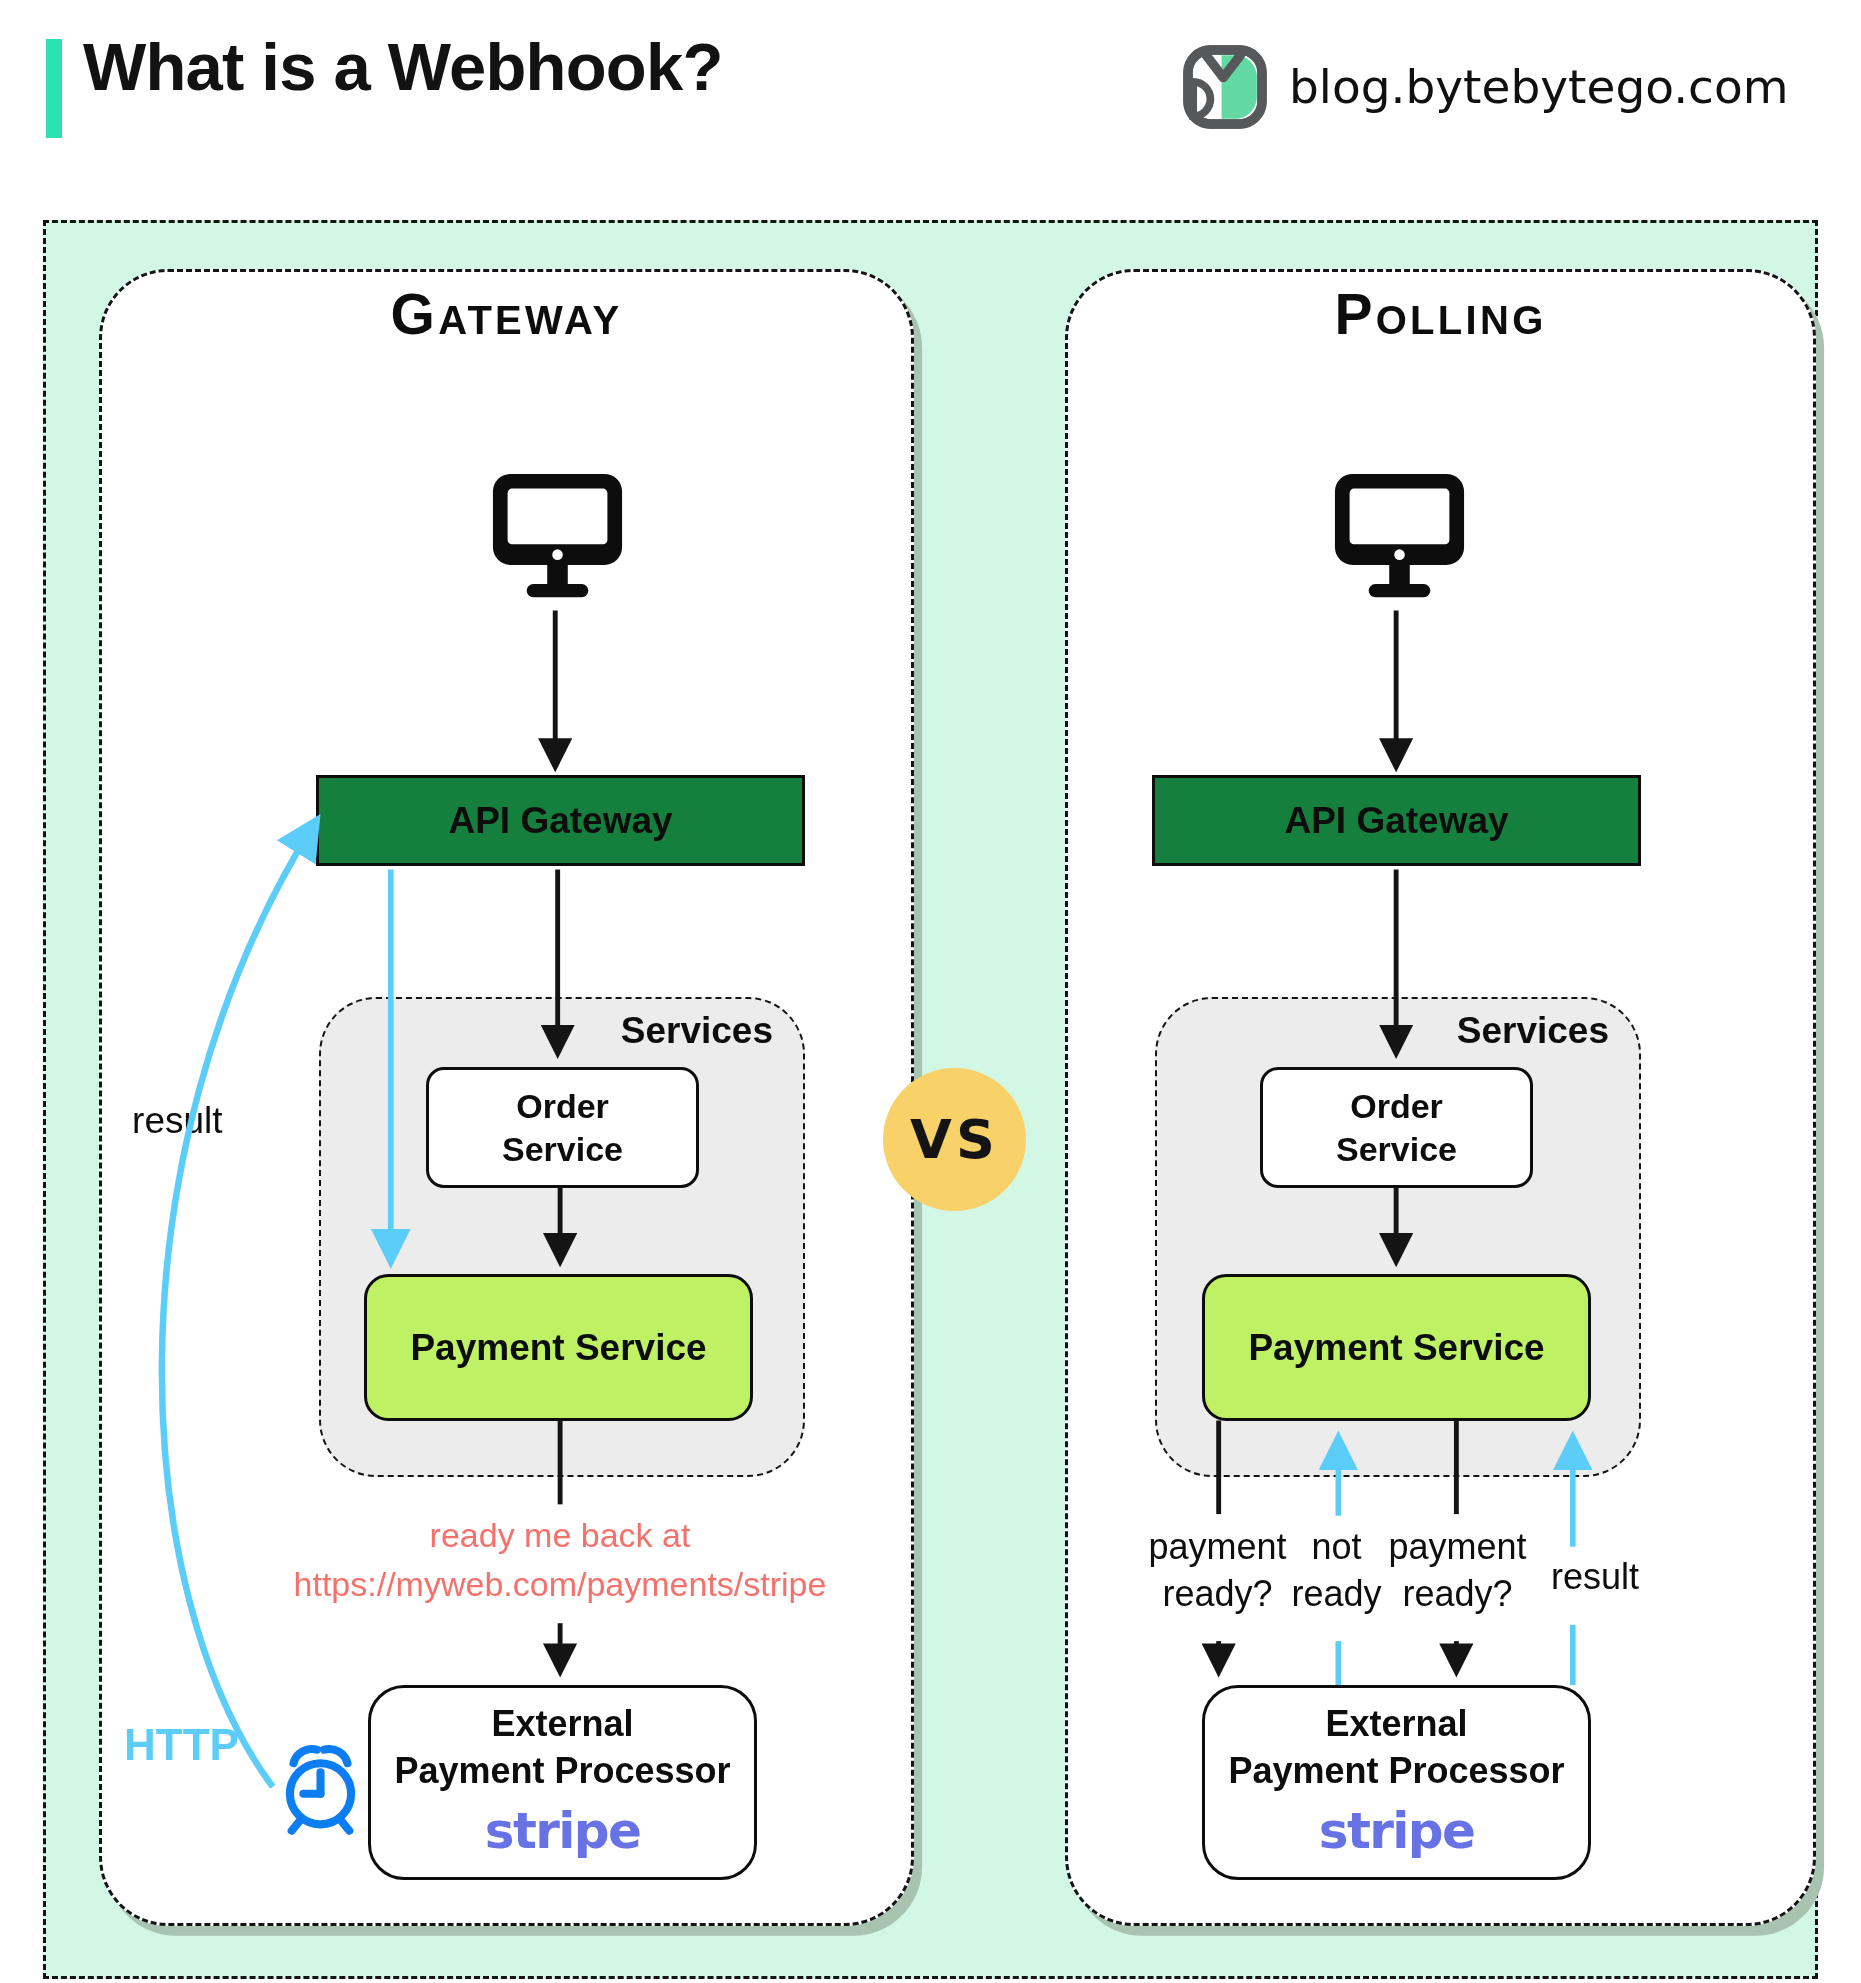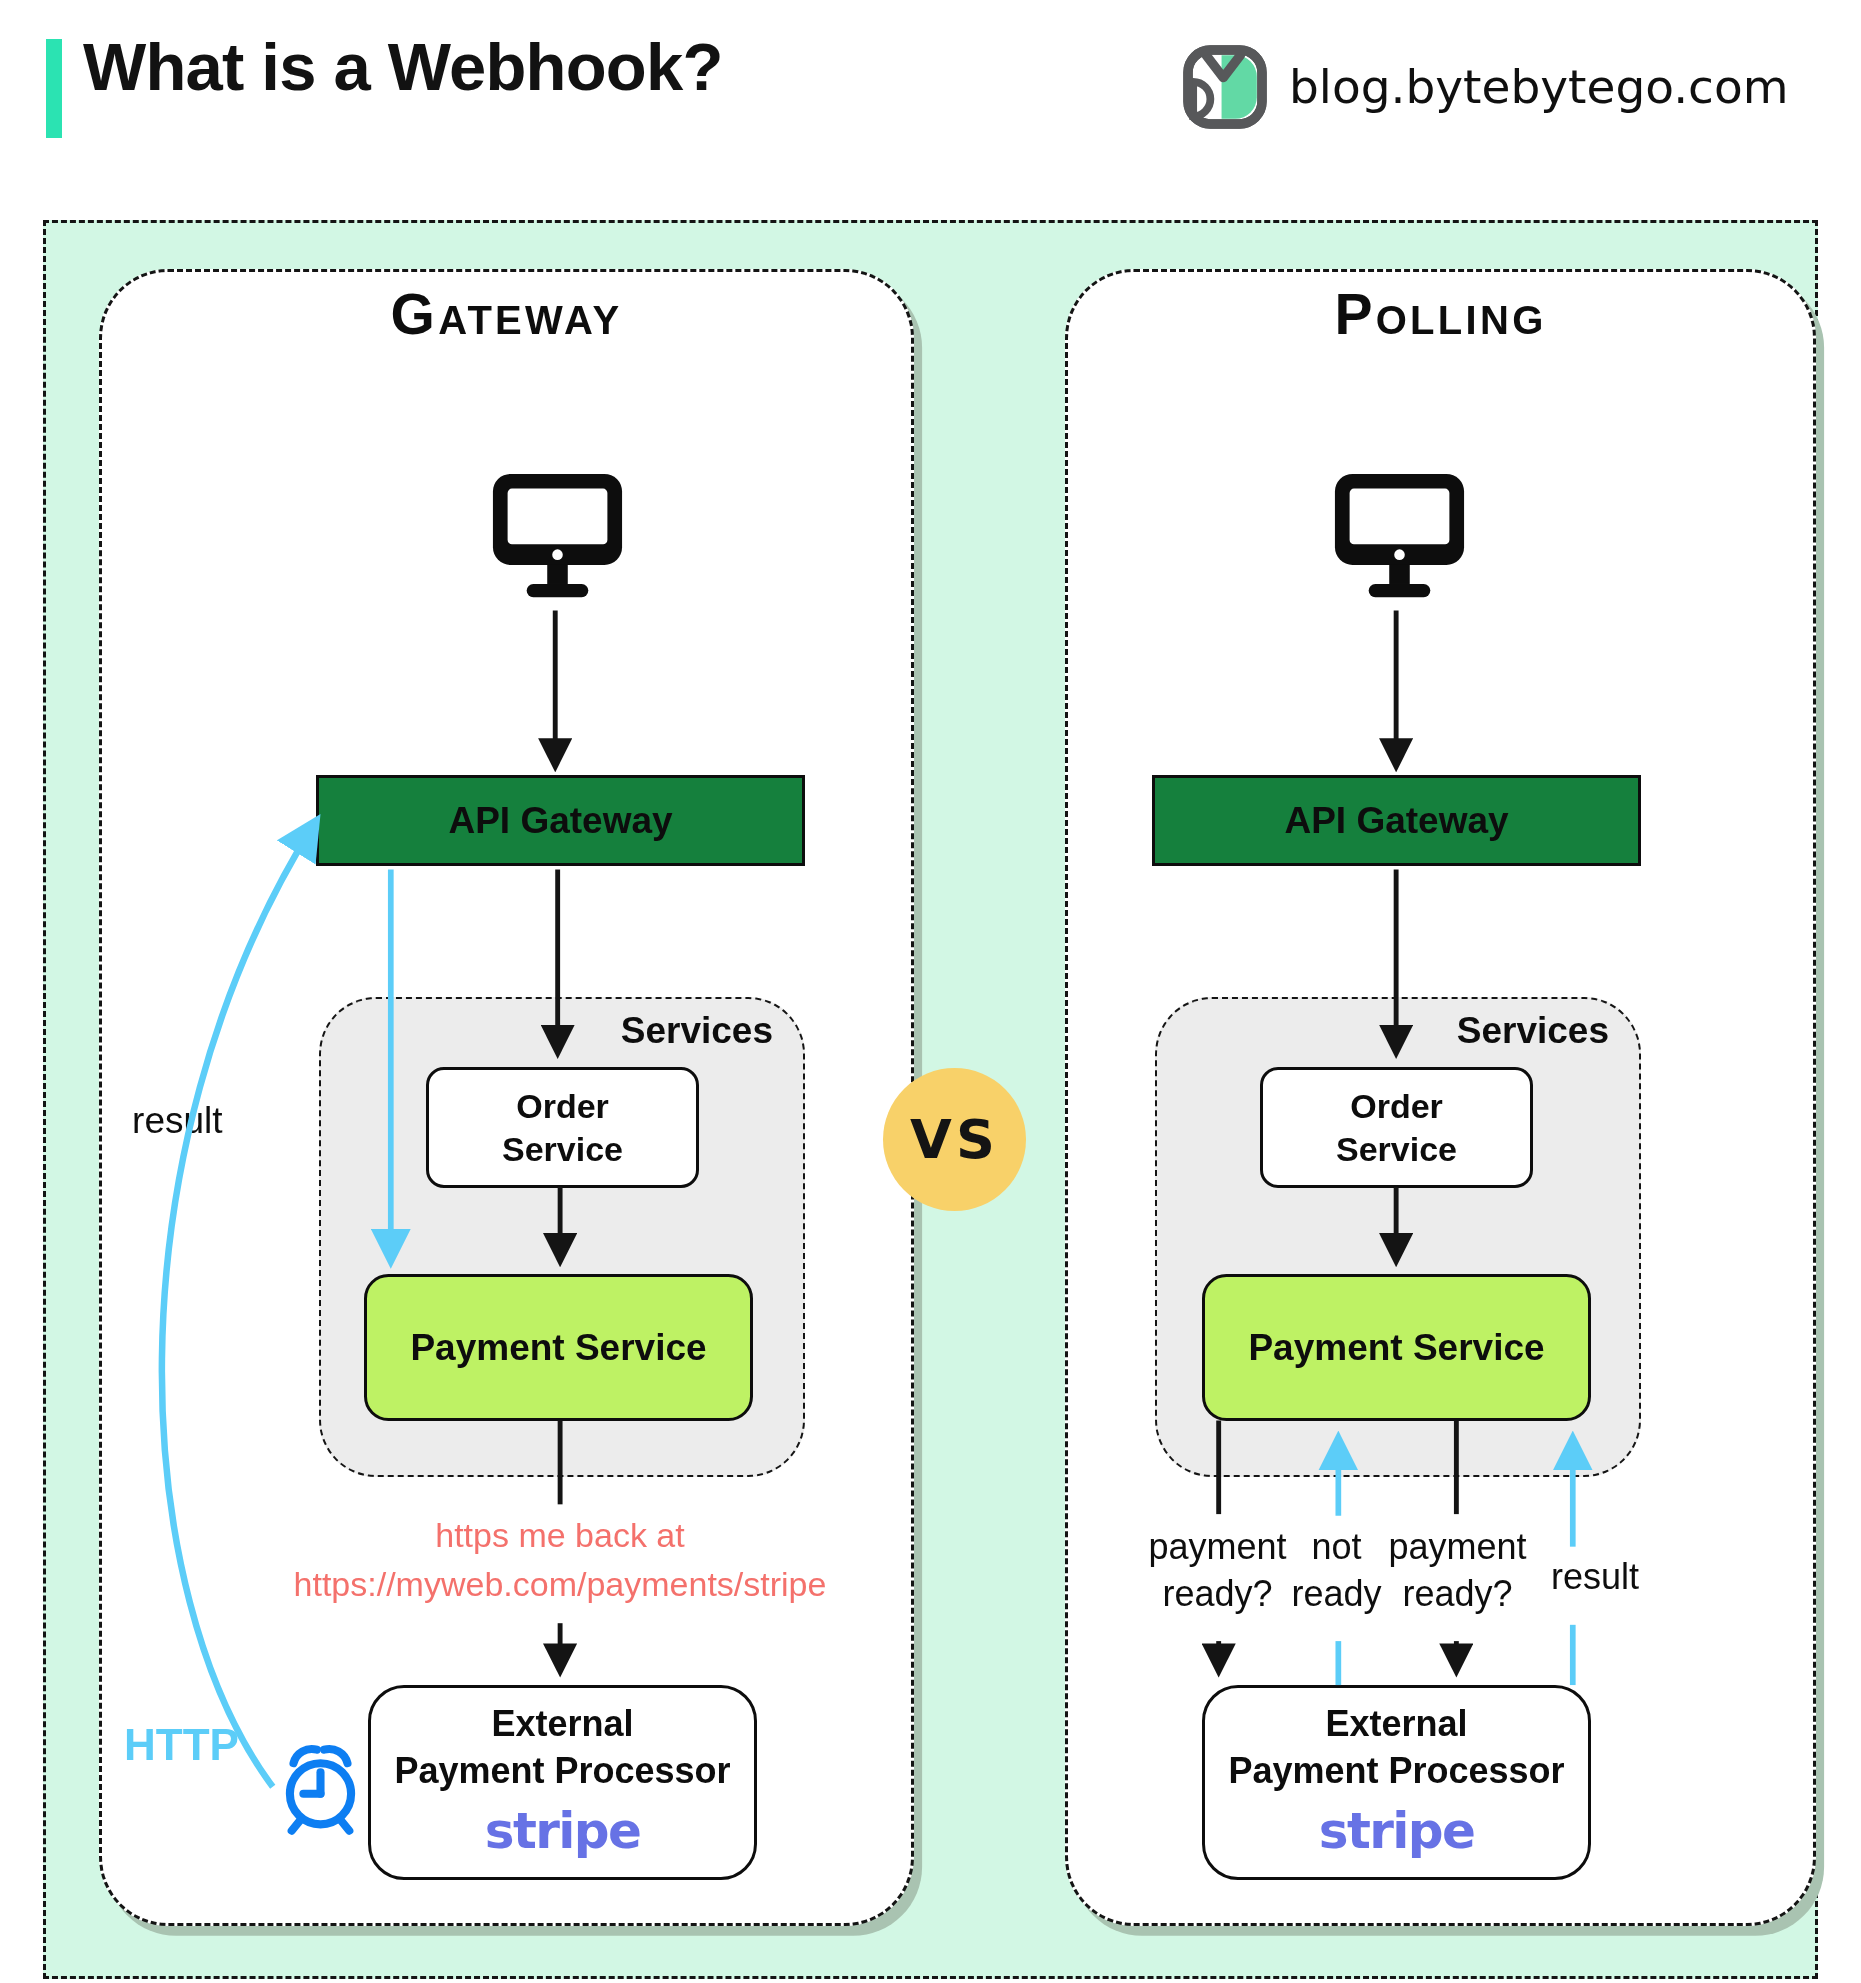--- a/index.html
+++ b/index.html
@@ -108,21 +108,21 @@
   <div class="abs box order-box" style="left:426px;top:1067px;width:273px;height:121px;">
     <span>Order</span>
     <span>Service</span>
   </div>
 
   <div class="abs box payment-box" style="left:364px;top:1274px;width:389px;height:147px;">
     <span>Payment Service</span>
   </div>
 
   <div class="abs note-red">
-    <div>https me back at</div>
+    <div>ready me back at</div>
     <div>https://myweb.com/payments/stripe</div>
   </div>
 
   <div class="abs box external-box" style="left:368px;top:1685px;width:389px;height:195px;">
     <span>External</span>
     <span>Payment Processor</span>
     <span class="stripe-word">stripe</span>
   </div>
 
   <div class="abs" style="left:275px;top:1738px;">

